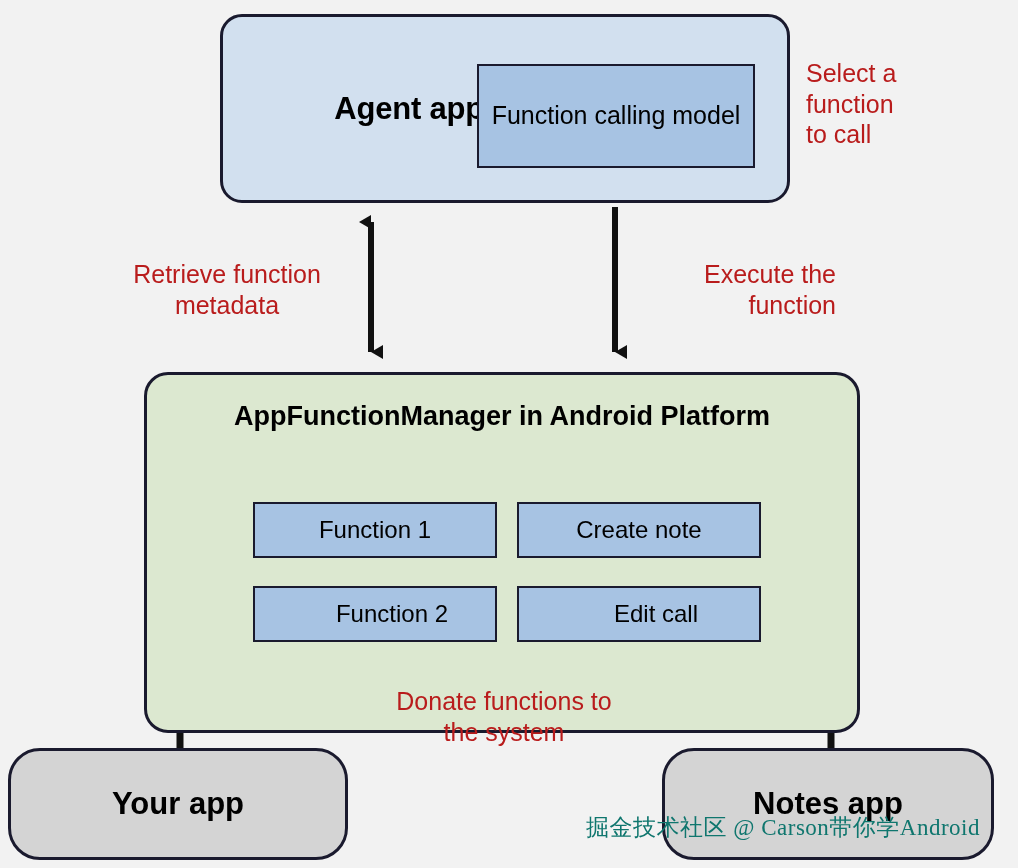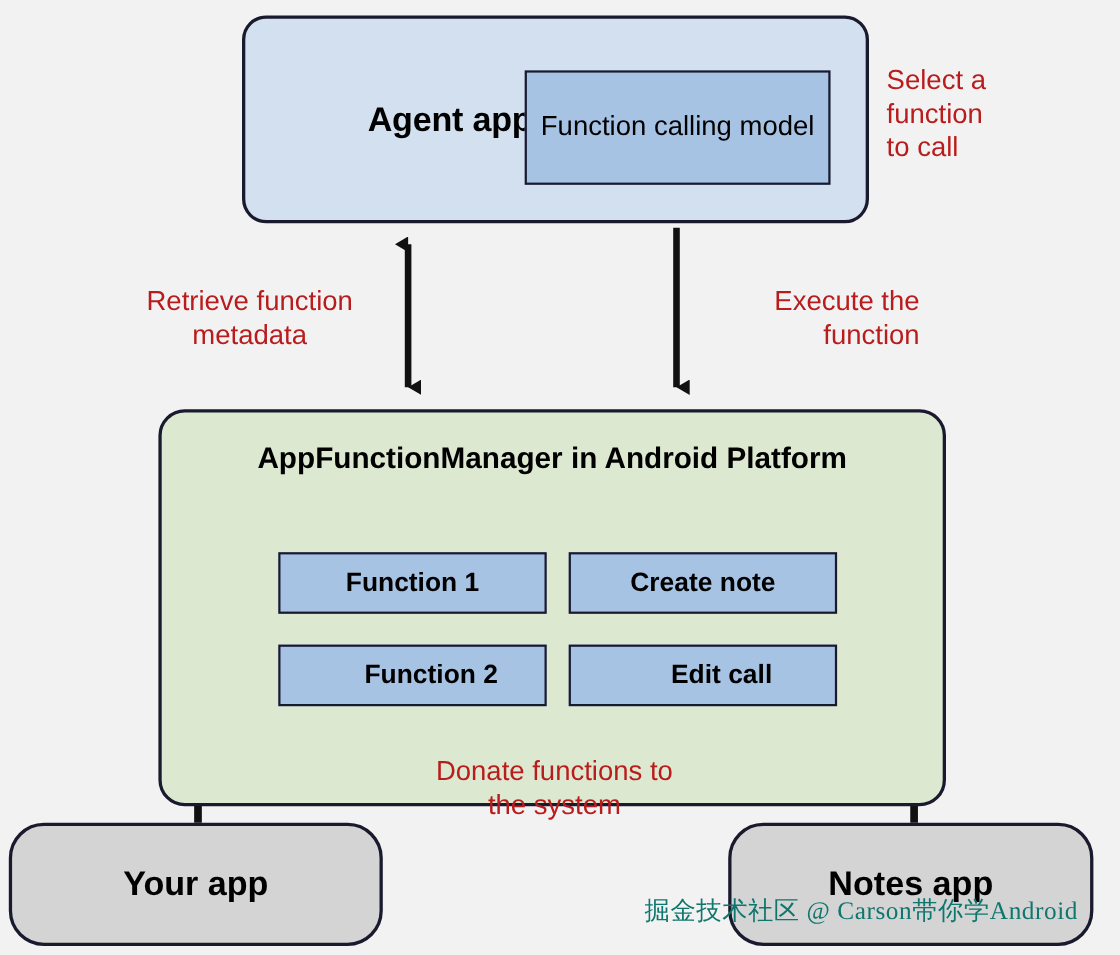--- a/index.html
+++ b/index.html
@@ -100,21 +100,20 @@
   .fn-box {
     position: absolute;
     box-sizing: border-box;
     background: #a7c3e3;
     border: 2px solid #1a1a2e;
     display: flex;
     align-items: center;
     justify-content: center;
     font-size: 24px;
     color: #000;
-    font-weight: bold;
   }
   .fn-col-left  { left: 106px; width: 244px; }
   .fn-col-right { left: 370px; width: 244px; }
   .fn-row-top    { top: 127px; height: 56px; }
   .fn-row-bottom { top: 211px; height: 56px; padding-left: 34px; }
 
   .box-app {
     background: #d4d4d4;
     border: 3px solid #1a1a2e;
     border-radius: 32px;

